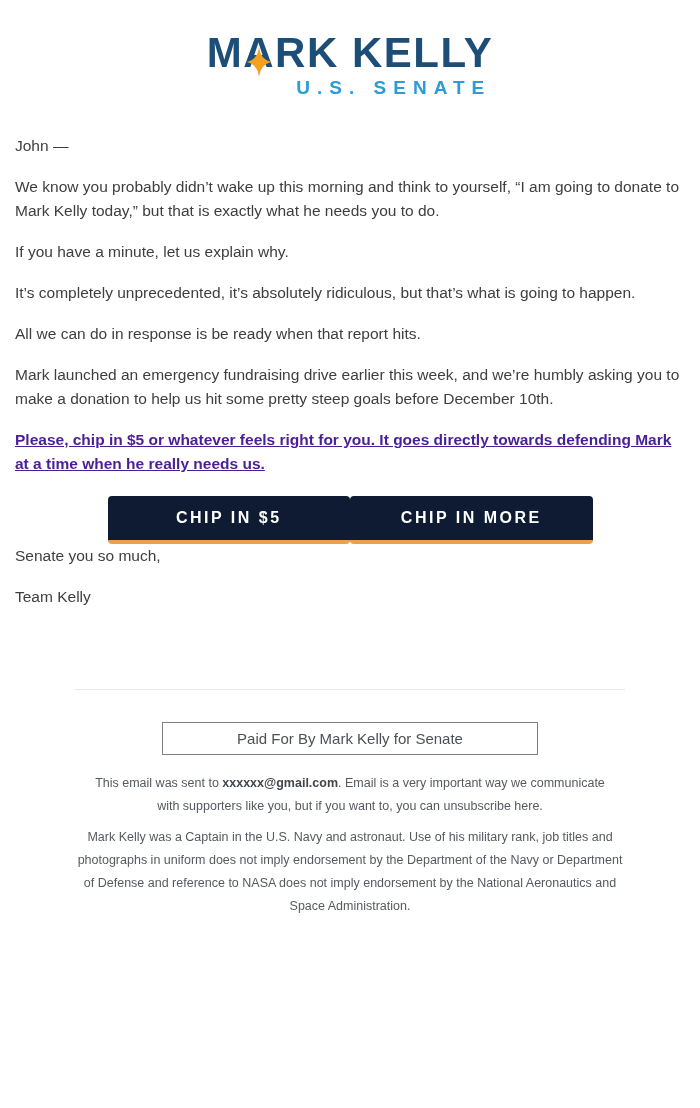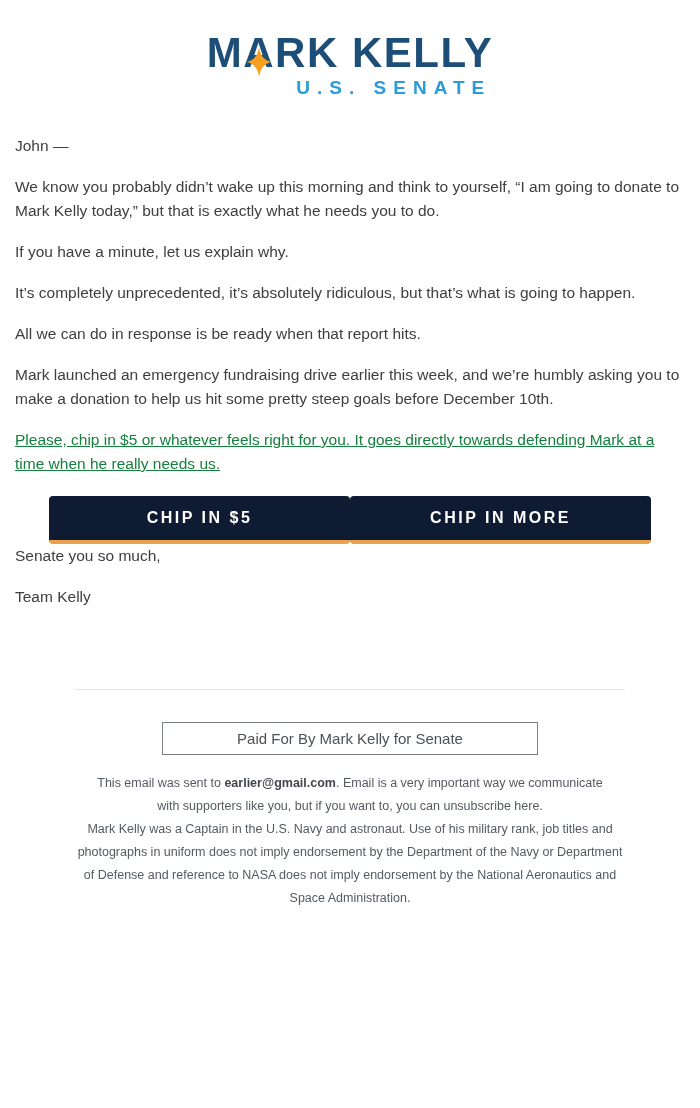--- a/index.html
+++ b/index.html
@@ -26,32 +26,32 @@
   .logo-line2 {
     font-size: 19px; font-weight: bold; letter-spacing: 7px;
     color: #2d9bd7; line-height: 24px; padding-right: 2px; white-space: nowrap;
   }
 
   
   .copy { padding: 0 15px; }
   .copy p { margin: 0 0 17px 0; font-size: 15.5px; line-height: 24px; color: #3e3e3e; }
   p.link-para { margin: 0 0 0 0; }
   .link-para a {
-    color: #15803d; font-weight: normal; text-decoration: underline;
+    color: #4c1d95; font-weight: bold; text-decoration: underline;
     font-size: 15.5px; line-height: 24px;
   }
 
   .actblue-note {
     margin-top: 12px; text-align: center;
     font-style: italic; font-size: 13px; color: #3c3c3c; line-height: 16px;
   }
 
   
   .button-row {
-    width: 602px; margin: 20px auto 0 auto;
+    width: 485px; margin: 20px auto 0 auto;
     display: flex; 
   }
   .chip-btn {
     flex: 1; display: block; text-align: center; text-decoration: none;
     background: #0f1b33; color: #ffffff;
     font-weight: bold; font-size: 16px; letter-spacing: 2.5px;
     line-height: 44px; height: 44px;
     border-radius: 4px;
     border-bottom: 4px solid #e9a14d;
     cursor: pointer;
@@ -70,21 +70,21 @@
     text-align: center; line-height: 31px;
     font-size: 15px; color: #4c5157;
   }
   .footer-sent {
     width: 530px; margin: 17px auto 0 auto; text-align: center;
     font-size: 12.5px; line-height: 23px; color: #555a60;
   }
   .footer-sent .email-addr { font-weight: bold; color: #43474c; }
   .footer-sent .unsub { color: #555a60; cursor: pointer; }
   .footer-disclaimer {
-    width: 548px; margin: 0 auto 0 auto; text-align: center;
+    width: 548px; margin: 8px auto 0 auto; text-align: center;
     font-size: 12.5px; line-height: 23px; color: #555a60;
   }
 </style>
 </head>
 <body>
 
 <div class="email">
 
   <div class="logo-wrap">
     <div class="logo">
@@ -112,17 +112,17 @@
     </div>
 
     <p class="closing">Senate you so much,</p>
     <p>Team Kelly</p>
   </div>
 
   <hr class="divider">
 
   <div class="paid-box">Paid For By Mark Kelly for Senate</div>
 
-  <p class="footer-sent"><span>This email was sent to </span><span class="email-addr">earlier@gmail.com</span><span>. Email is a very important way we communicate with supporters like you, but if you want to, you can </span><span class="unsub">unsubscribe here</span><span>.</span></p>
+  <p class="footer-sent"><span>This email was sent to </span><span class="email-addr">xxxxxx@gmail.com</span><span>. Email is a very important way we communicate with supporters like you, but if you want to, you can </span><span class="unsub">unsubscribe here</span><span>.</span></p>
 
   <p class="footer-disclaimer">Mark Kelly was a Captain in the U.S. Navy and astronaut. Use of his military rank, job titles and photographs in uniform does not imply endorsement by the Department of the Navy or Department of Defense and reference to NASA does not imply endorsement by the National Aeronautics and Space Administration.</p>
 
 </div>
 
 </body></html>

